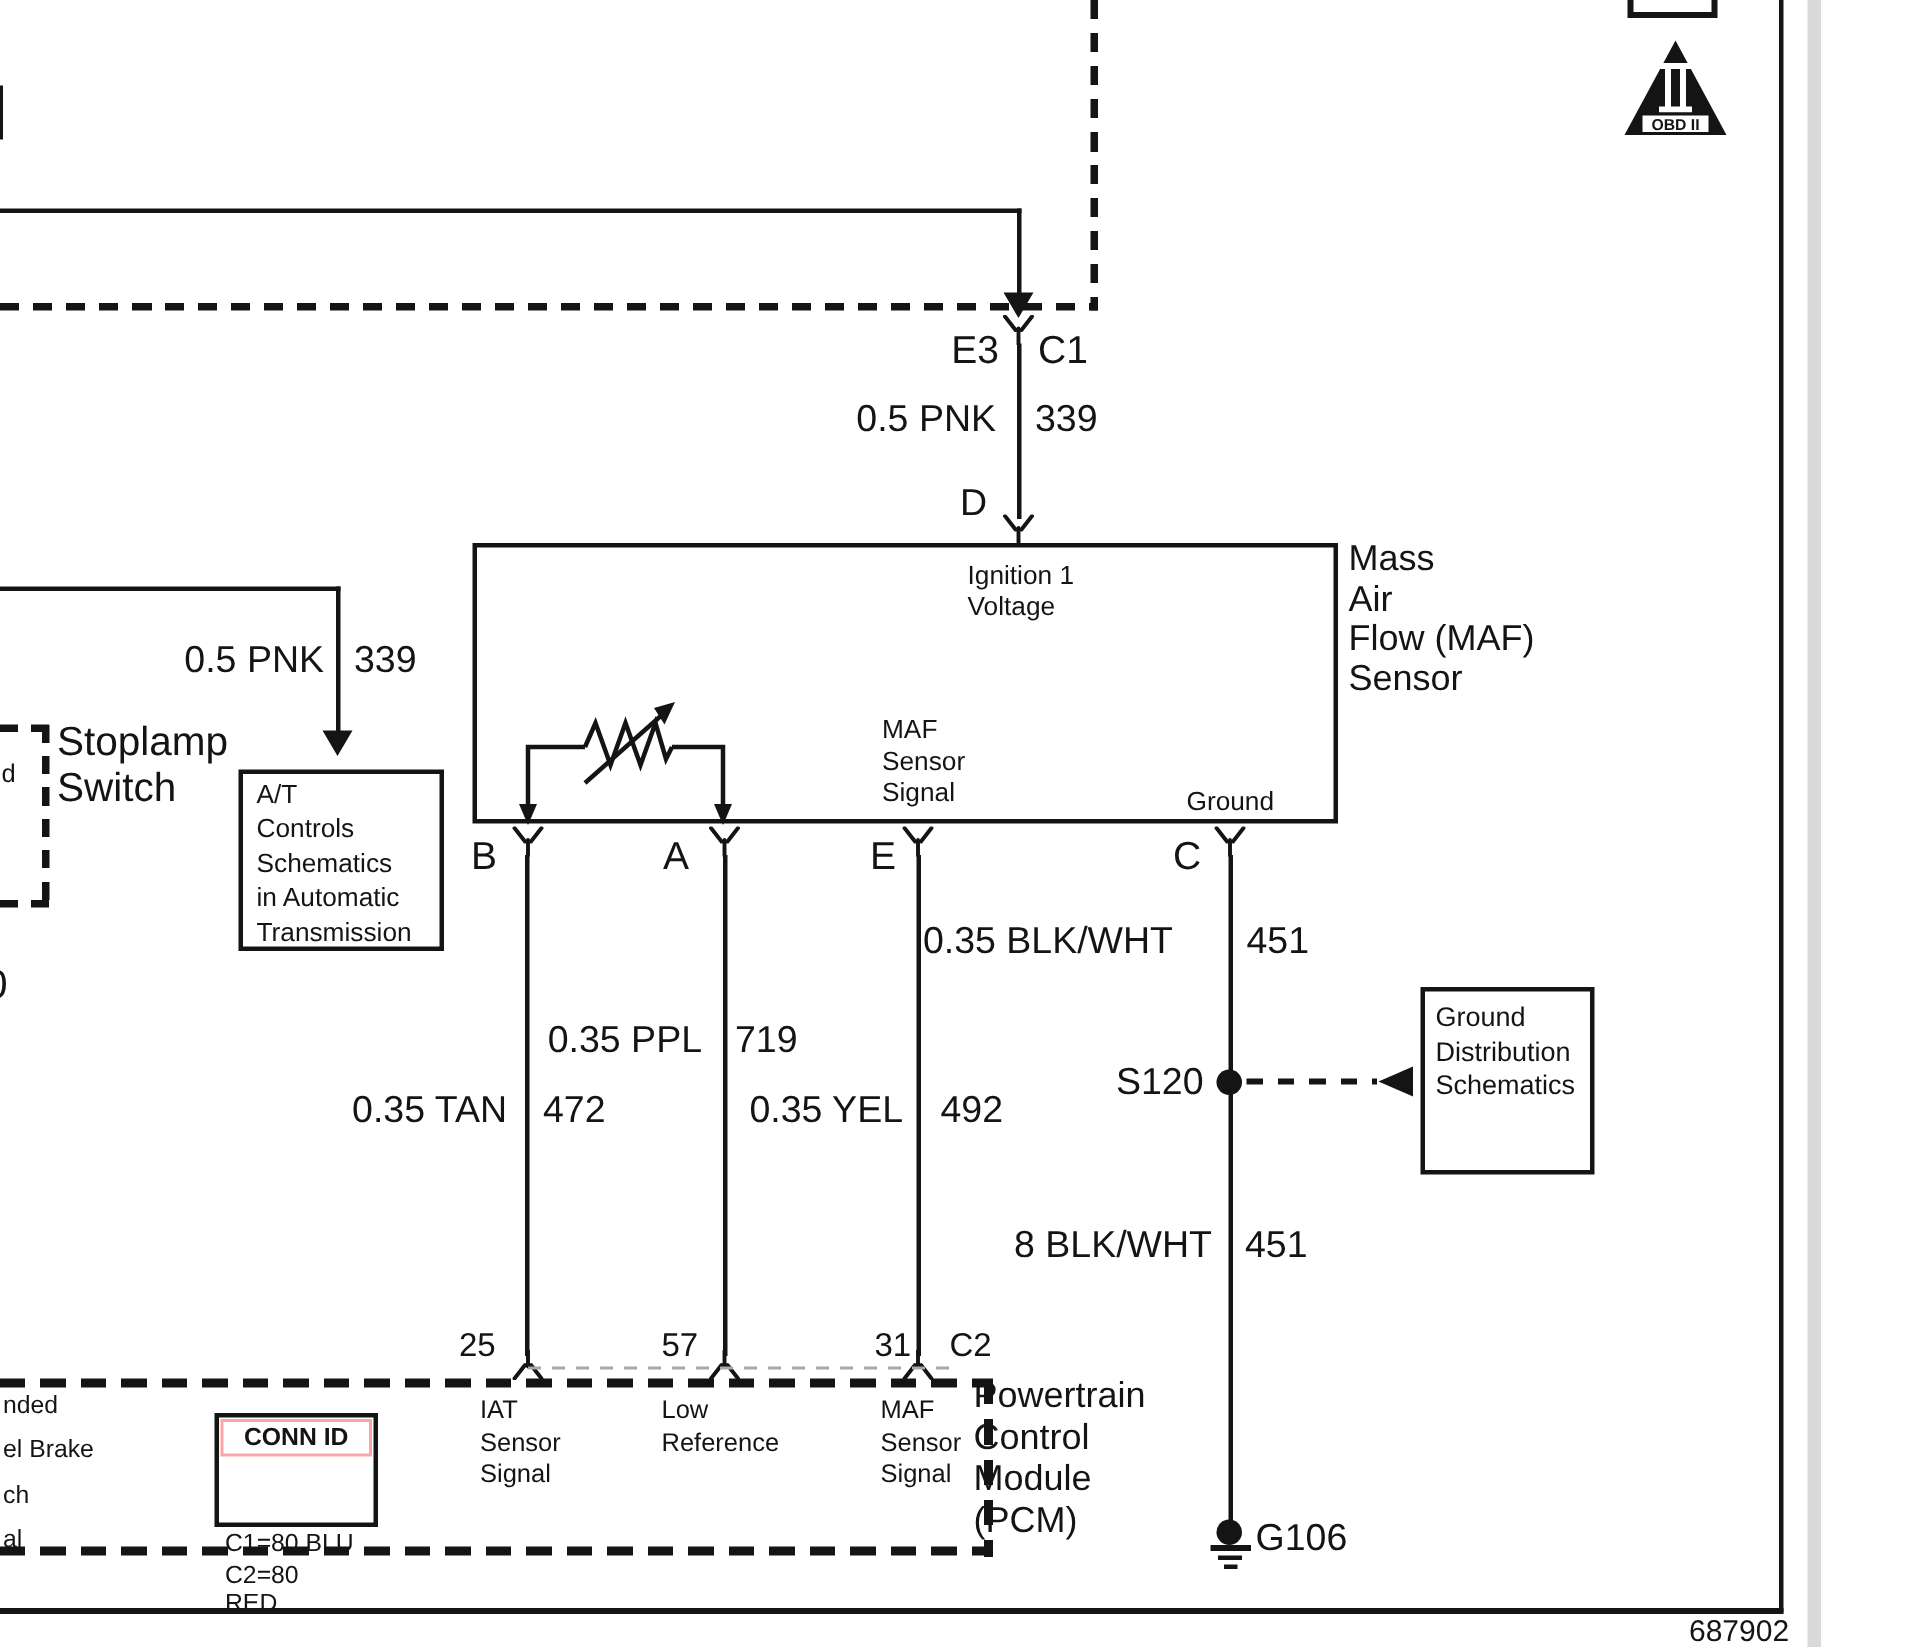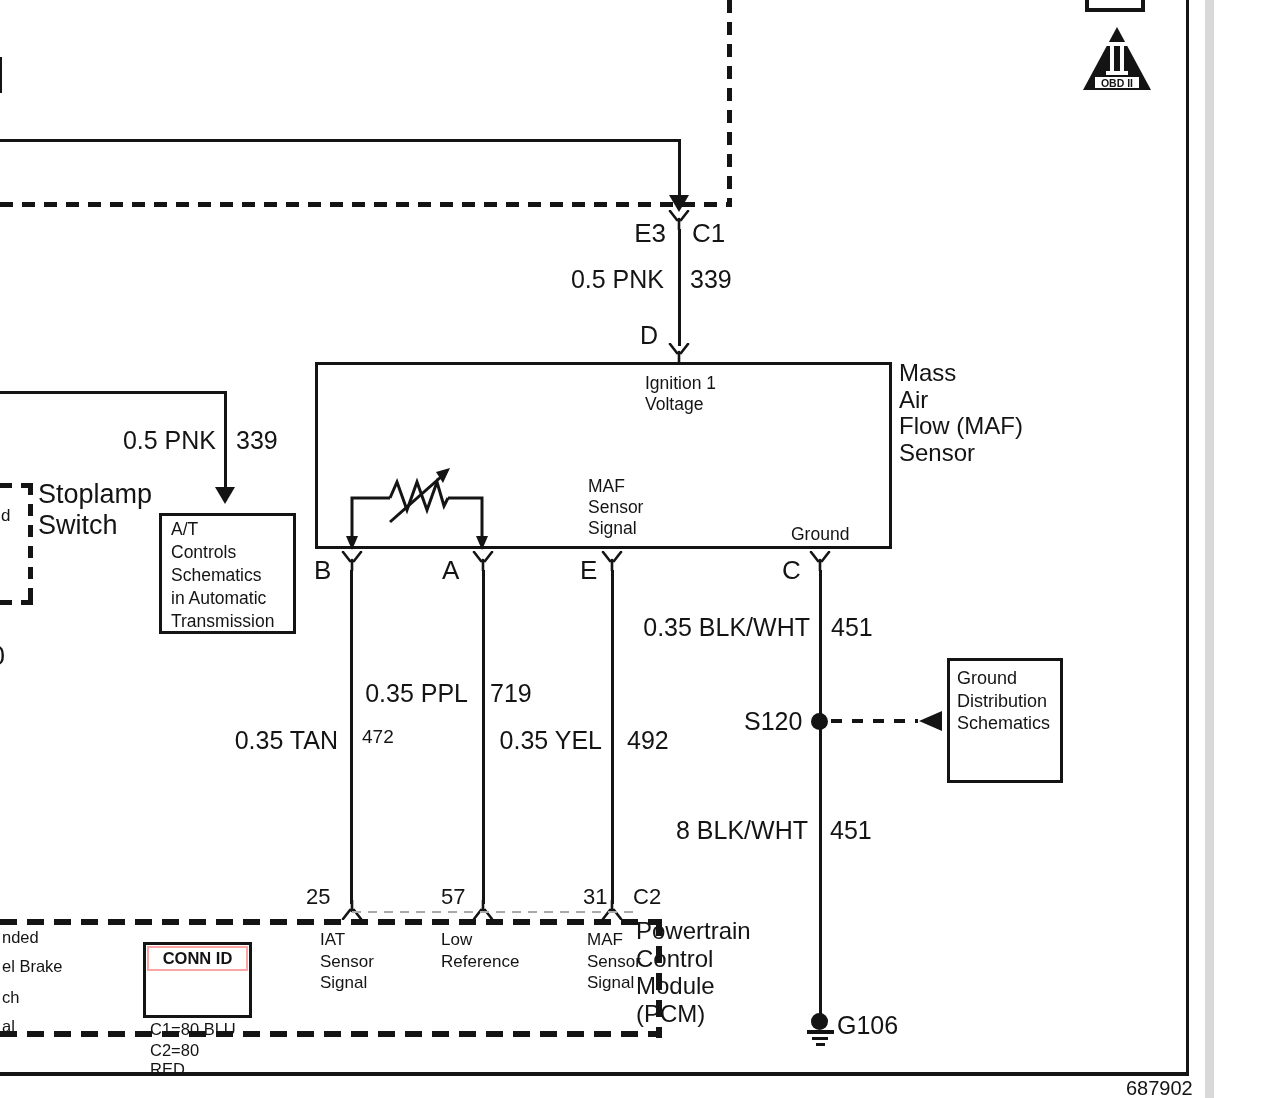--- a/index.html
+++ b/index.html
@@ -101,28 +101,28 @@
   <div class="t" style="left:314px;top:556px;font-size:26px;">B</div>
   <div class="t" style="left:442px;top:556px;font-size:26px;">A</div>
   <div class="t" style="left:580px;top:556px;font-size:26px;">E</div>
   <div class="t" style="left:782px;top:556px;font-size:26px;">C</div>
 
   <div class="ln" style="left:350px;top:570px;width:3px;height:334px;"></div>
   <div class="ln" style="left:482px;top:570px;width:3px;height:334px;"></div>
   <div class="ln" style="left:611px;top:570px;width:3px;height:334px;"></div>
   <div class="ln" style="left:819px;top:570px;width:3px;height:444px;"></div>
 
-  <div class="t r" style="left:636px;top:614px;width:174px;font-size:25px;">0.35 BLK/WHT</div>
+  <div class="t r" style="left:608px;top:614px;width:174px;font-size:25px;">0.35 BLK/WHT</div>
   <div class="t" style="left:831px;top:614px;font-size:25px;">451</div>
 
   <div class="t r" style="left:362px;top:680px;width:106px;font-size:25px;">0.35 PPL</div>
   <div class="t" style="left:490px;top:680px;font-size:25px;">719</div>
 
   <div class="t r" style="left:232px;top:727px;width:106px;font-size:25px;">0.35 TAN</div>
-  <div class="t" style="left:362px;top:727px;font-size:19px;">472</div>
+  <div class="t" style="left:362px;top:727px;font-size:25px;">472</div>
 
   <div class="t r" style="left:496px;top:727px;width:106px;font-size:25px;">0.35 YEL</div>
   <div class="t" style="left:627px;top:727px;font-size:25px;">492</div>
 
   <div class="t" style="left:744px;top:708px;font-size:25px;">S120</div>
   <div class="dot" style="left:811px;top:713px;width:17px;height:17px;"></div>
   <div style="position:absolute;left:831px;top:719px;width:87px;height:4px;background:repeating-linear-gradient(90deg,#141414 0 11px,transparent 11px 21px);"></div>
   <div style="position:absolute;left:919px;top:711px;width:0;height:0;border-top:10px solid transparent;border-bottom:10px solid transparent;border-right:23px solid #141414;"></div>
   <div class="bx" style="left:947px;top:658px;width:110px;height:119px;border-width:3.5px;"></div>
   <div class="t stack" style="left:957px;top:667px;font-size:18px;line-height:22.5px;">
@@ -167,21 +167,21 @@
   <div class="t stack" style="left:441px;top:929px;font-size:17px;line-height:21.5px;">
     <span>Low</span>
     <span>Reference</span>
   </div>
   <div class="t stack" style="left:587px;top:929px;font-size:17px;line-height:21.5px;">
     <span>MAF</span>
     <span>Sensor</span>
     <span>Signal</span>
   </div>
 
-  <div class="t stack" style="left:636px;top:917px;font-size:24px;line-height:27.5px;">
+  <div class="t stack" style="left:649px;top:917px;font-size:24px;line-height:27.5px;">
     <span>Powertrain</span>
     <span>Control</span>
     <span>Module</span>
     <span>(PCM)</span>
   </div>
 
   <div class="bx" style="left:143px;top:942px;width:103px;height:70px;border-width:3.5px;">
     <div style="border:2px solid #fca5a5;margin:1px 1px 0 1px;text-align:center;font-size:16.5px;font-weight:bold;padding:1px 0;">CONN ID</div>
     <div style="font-size:16.5px;padding:3px 0 0 4px;margin-top:46px;">C1=80 BLU</div>
     <div style="font-size:16.5px;padding:2px 16px 0 4px;">C2=80 RED</div>

